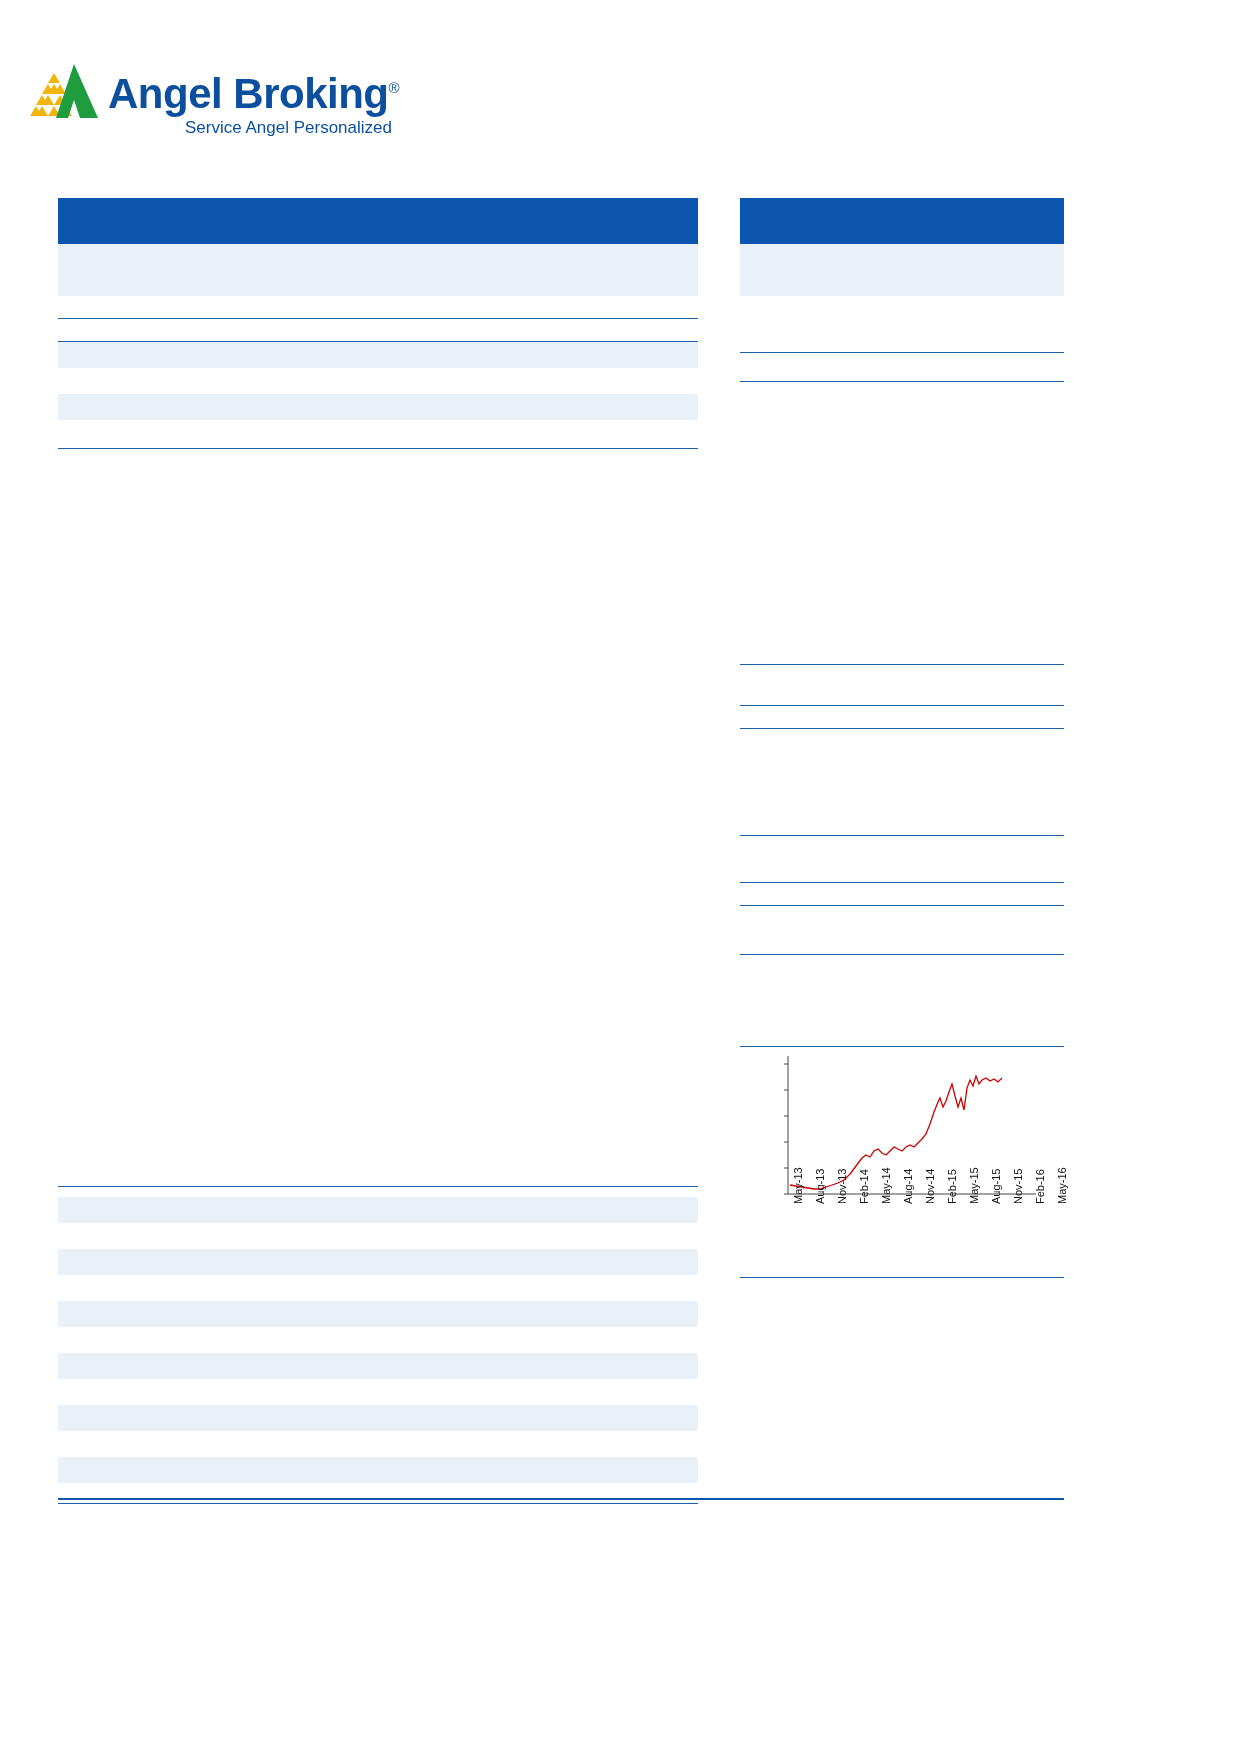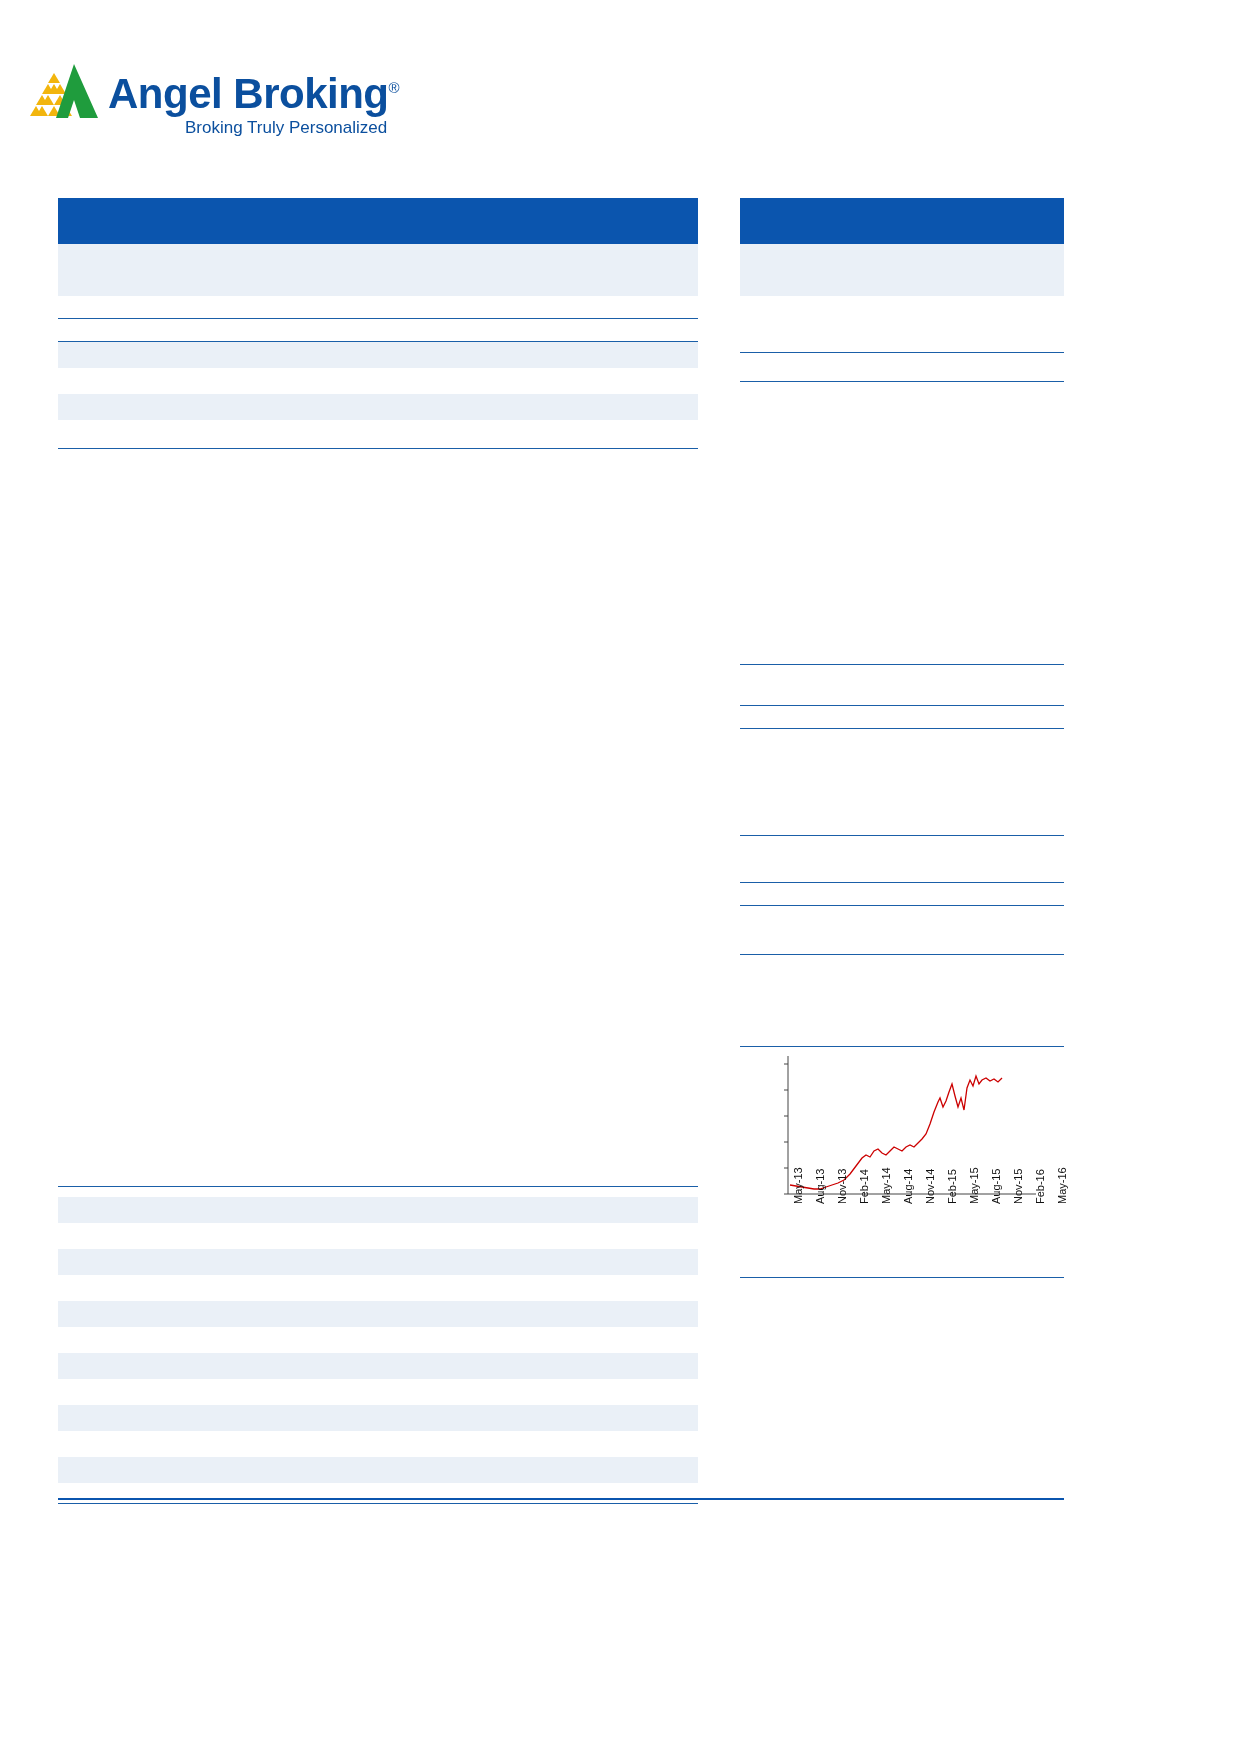--- a/index.html
+++ b/index.html
@@ -193,21 +193,21 @@
       <polygon points="6,45 12,35 18,45"></polygon>
       <polygon points="12,34 18,24 24,34"></polygon>
       <polygon points="24,34 30,24 36,34"></polygon>
       <polygon points="18,23 24,13 30,23"></polygon>
     </g>
     <polygon fill="#1f9c3d" points="44,4 68,58 50,58 44,40 38,58 26,58"></polygon>
   </svg>
   <div class="logo-text">
     <span>Angel Broking</span><span class="logo-reg">®</span>
   </div>
-  <div class="logo-tagline">Broking Truly Personalized</div>
+  <div class="logo-tagline">Service Angel Personalized</div>
 </div>
 
 <div class="left-col">
   <div class="band-blue"></div>
   <div class="band-light lc-row-h52"></div>
   <div class="lc-row-h22"></div>
   <div class="rule-blue"></div>
   <div class="lc-row-h22"></div>
   <div class="rule-blue"></div>
   <div class="band-light lc-row-h26"></div>

